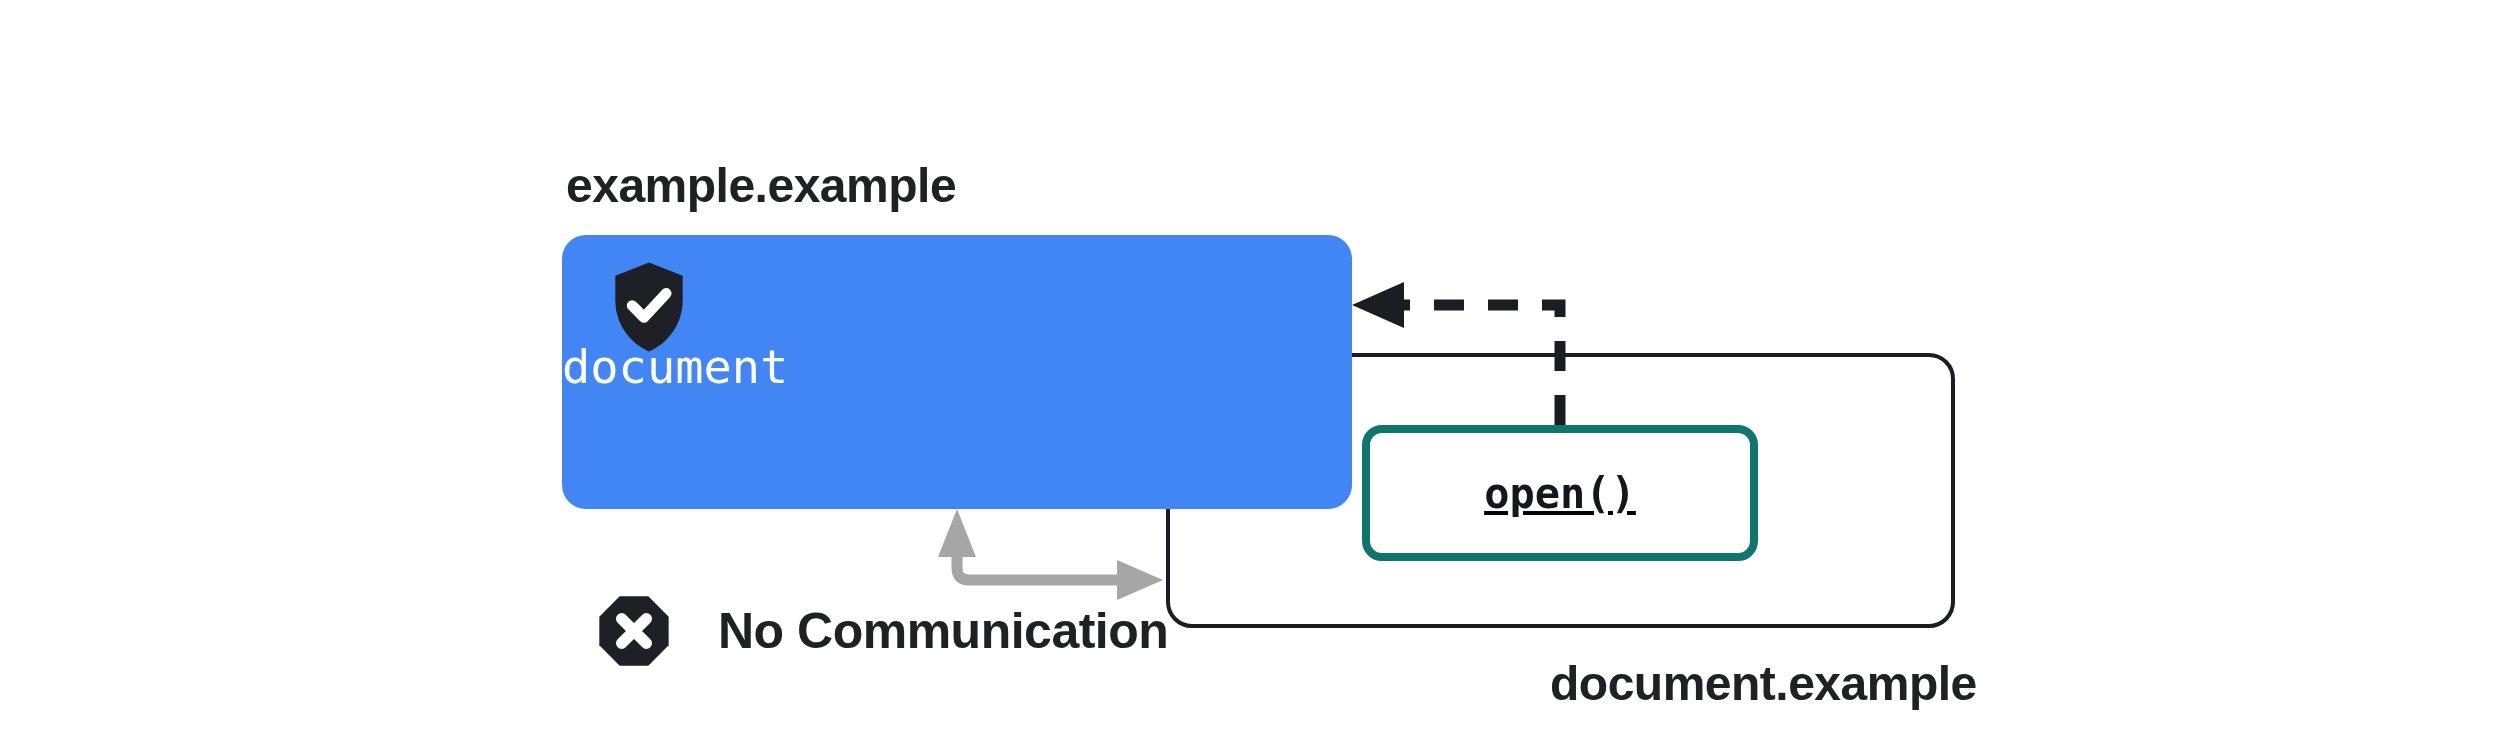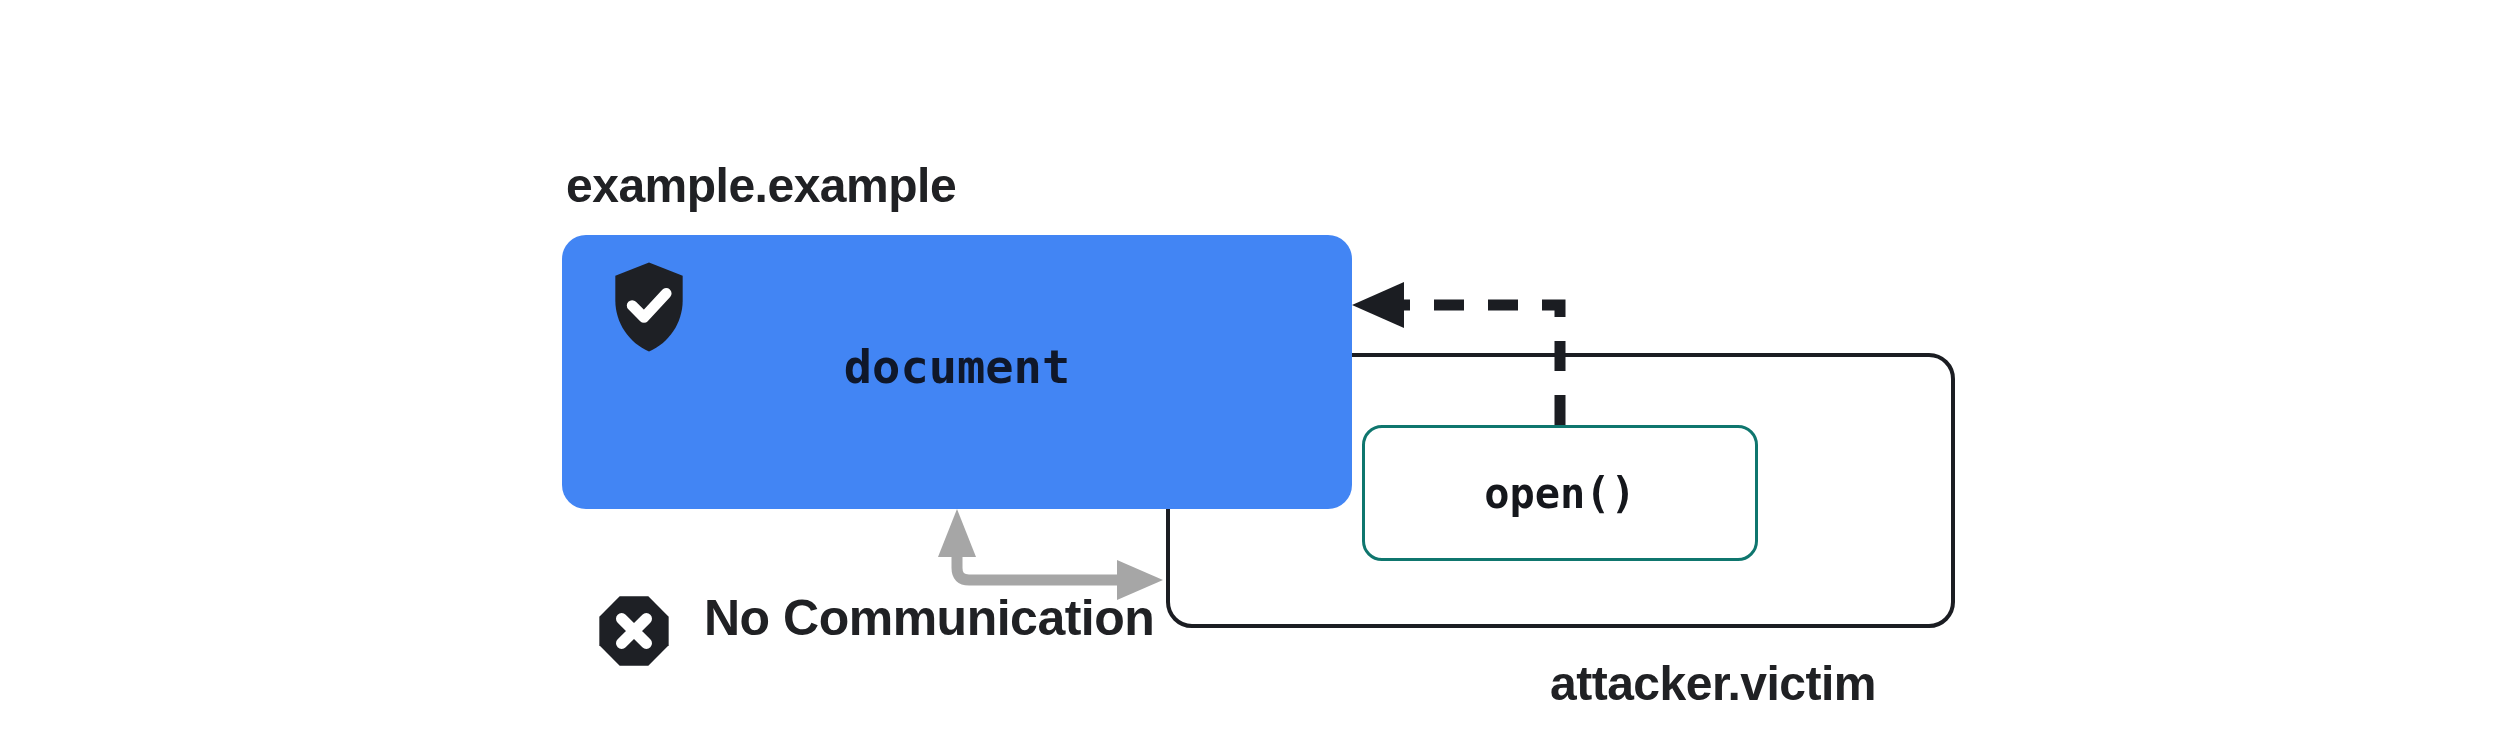--- a/index.html
+++ b/index.html
@@ -29,65 +29,65 @@
     border:4px solid #1b1d22;
     border-radius:26px;
     box-sizing:border-box;
     z-index:1;
   }
   .open-box{
     position:absolute;
     left:1362px;top:425px;
     width:396px;height:136px;
     background:#ffffff;
-    border:3px solid #0f766e;
+    border:8px solid #0f766e;
     border-radius:20px;
     box-sizing:border-box;
     z-index:2;
-    display:flex;align-items:center;justify-content:center;
+    display:flex;align-items:center;justify-content:center;text-decoration:underline;
   }
   .open-box .code{
     font-family:"DejaVu Sans Mono",monospace;
     font-weight:bold;
     font-size:42px;
     color:#15171c;
   }
   .victim-box{
     position:absolute;
     left:562px;top:235px;
     width:790px;height:274px;
     background:#4285F4;
     border-radius:24px;
     z-index:3;
   }
   .victim-box .code-block{
     position:absolute;
     left:0;top:97px;
     width:790px;
-    text-align:center;
+    text-align:left;
     font-family:"DejaVu Sans Mono",monospace;
-    font-weight:bold;
+    font-weight:normal;
     font-size:47px;
     line-height:70px;
-    color:#0f172a;
+    color:#ffffff;
     white-space:nowrap;
   }
   .shield-icon{
     position:absolute;
     left:44px;top:23px;
     width:86px;height:98px;
   }
   .arrow-layer{
     position:absolute;left:0;top:0;width:2500px;height:735px;
     z-index:5;pointer-events:none;
   }
   .no-comm{
     position:absolute;
     left:594px;top:589px;
-    display:flex;align-items:flex-start;gap:30px;
+    display:flex;align-items:center;gap:44px;
     z-index:4;
   }
   .octagon-x-icon{width:80px;height:84px;flex:0 0 auto;}
   .no-comm-label{
     color:#202124;
     font-weight:bold;
     font-size:50px;
     letter-spacing:-0.5px;
     white-space:nowrap;
   }
@@ -108,21 +108,21 @@
   <div class="victim-box">
     <svg class="shield-icon" viewBox="0 0 24 26" aria-hidden="true">
       <path d="M12 0.6 L21.4 4.3 V11.2 C21.4 17.5 17.5 23.1 12 25.4 C6.5 23.1 2.6 17.5 2.6 11.2 V4.3 Z" fill="#1e2025"></path>
       <path d="M7.3 12.6 L10.6 15.9 L16.8 9.2" fill="none" stroke="#ffffff" stroke-width="3" stroke-linecap="round" stroke-linejoin="round"></path>
     </svg>
     <div class="code-block">
       <div>document</div>
     </div>
   </div>
 
-  <div class="domain-label attacker-label">attacker.victim</div>
+  <div class="domain-label attacker-label">document.example</div>
 
   <div class="no-comm">
     <svg class="octagon-x-icon" viewBox="0 0 24 24" aria-hidden="true">
       <polygon points="7.7,1.6 16.3,1.6 22.4,7.7 22.4,16.3 16.3,22.4 7.7,22.4 1.6,16.3 1.6,7.7" fill="#1e2025"></polygon>
       <path d="M8.3 8.3 L15.7 15.7 M15.7 8.3 L8.3 15.7" fill="none" stroke="#ffffff" stroke-width="3.4" stroke-linecap="round"></path>
     </svg>
     <span class="no-comm-label">No Communication</span>
   </div>
 
   <svg class="arrow-layer" viewBox="0 0 2500 735">

